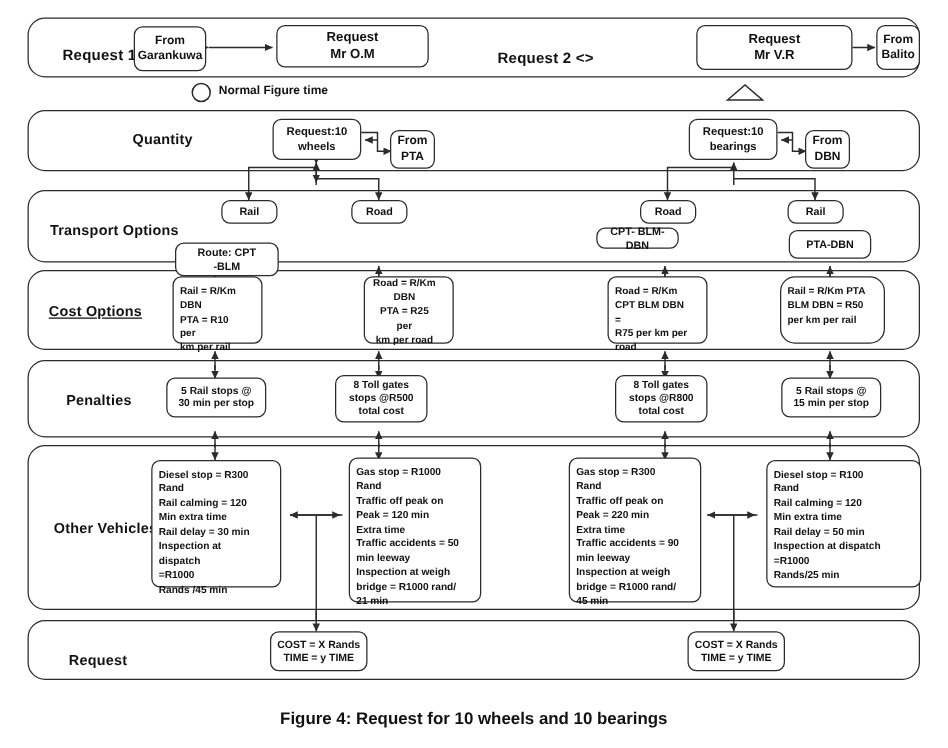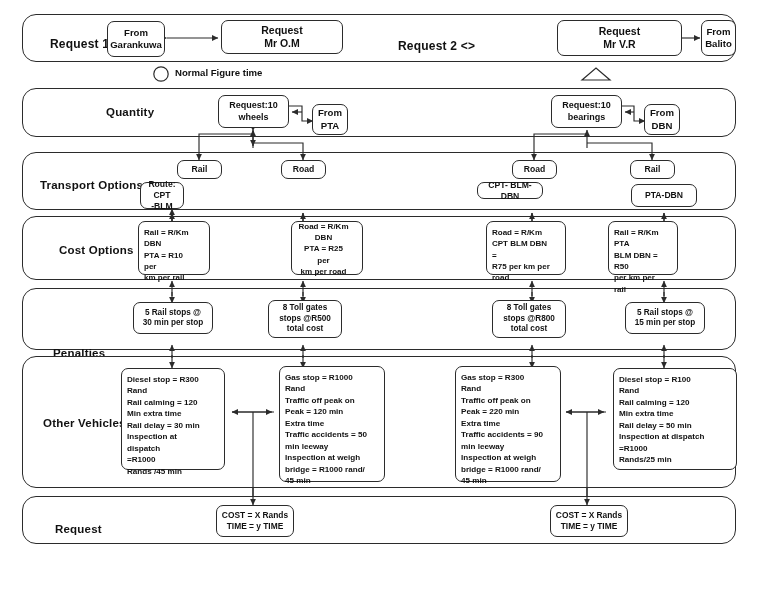--- a/index.html
+++ b/index.html
@@ -201,55 +201,55 @@
 
   <div class="nodebox" style="left:551px; top:95px; width:71px; height:33px; white-space:pre-line; font-size:9px;">Request:10
 bearings</div>
   <div class="nodebox hdr" style="left:644px; top:104px; width:36px; height:31px; white-space:pre-line;">From
 DBN</div>
 
   <div class="band" style="left:22px; top:152px; width:714px; height:58px;"></div>
   <div class="band-label" style="left:40px; top:179px;">Transport Options</div>
 
   <div class="nodebox" style="left:177px; top:160px; width:45px; height:19px;">Rail</div>
-  <div class="nodebox" style="left:140px; top:182px; width:44px; height:27px; white-space:pre-line;">Route: CPT
+  <div class="nodebox" style="left:140px; top:194px; width:83px; height:27px; white-space:pre-line;">Route: CPT
 -BLM</div>
 
   <div class="nodebox" style="left:281px; top:160px; width:45px; height:19px;">Road</div>
   <div class="nodebox" style="left:296px; top:182px; width:66px; height:27px; white-space:pre-line;margin-top:40px;">Route: BLM
 -PTA</div>
 
   <div class="nodebox" style="left:512px; top:160px; width:45px; height:19px;">Road</div>
   <div class="nodebox" style="left:477px; top:182px; width:66px; height:17px; white-space:pre-line;">CPT- BLM-
 DBN</div>
 
   <div class="nodebox" style="left:630px; top:160px; width:45px; height:19px;">Rail</div>
   <div class="nodebox" style="left:631px; top:184px; width:66px; height:23px;text-align:right;">PTA-DBN</div>
 
   <div class="band" style="left:22px; top:216px; width:714px; height:64px;"></div>
-  <div class="band-label" style="left:59px; top:244px;">Cost Options</div>
+  <div class="band-label" style="left:39px; top:244px;text-decoration:underline;">Cost Options</div>
 
   <div class="nodebox big" style="left:138px; top:221px; width:72px; height:54px; white-space:pre-line; font-size:8px;">Rail = R/Km
 DBN
 PTA = R10 per
 km per rail</div>
   <div class="nodebox big" style="left:291px; top:221px; width:72px; height:54px; white-space:pre-line; font-size:8px; text-align:center; align-items:center; justify-content:center;">Road = R/Km
 DBN
 PTA = R25 per
 km per road</div>
   <div class="nodebox big" style="left:486px; top:221px; width:80px; height:54px; white-space:pre-line; font-size:8px;">Road = R/Km
 CPT BLM DBN =
 R75 per km per
 road</div>
-  <div class="nodebox big" style="left:608px; top:221px; width:70px; height:54px; white-space:pre-line; font-size:8px;">Rail = R/Km PTA
+  <div class="nodebox big" style="left:624px; top:221px; width:84px; height:54px; white-space:pre-line; font-size:8px;border-radius:12px;">Rail = R/Km PTA
 BLM DBN = R50
 per km per rail</div>
 
   <div class="band" style="left:22px; top:288px; width:714px; height:62px;"></div>
-  <div class="band-label" style="left:53px; top:315px;margin-top:32px;">Penalties</div>
+  <div class="band-label" style="left:53px; top:315px;">Penalties</div>
 
   <div class="nodebox" style="left:133px; top:302px; width:80px; height:32px; white-space:pre-line; font-size:8.2px;">5 Rail stops @
 30 min per stop</div>
   <div class="nodebox" style="left:268px; top:300px; width:74px; height:38px; white-space:pre-line; font-size:8.2px;">8 Toll gates
 stops @R500
 total cost</div>
   <div class="nodebox" style="left:492px; top:300px; width:74px; height:38px; white-space:pre-line; font-size:8.2px;">8 Toll gates
 stops @R800
 total cost</div>
   <div class="nodebox" style="left:625px; top:302px; width:80px; height:32px; white-space:pre-line; font-size:8.2px;">5 Rail stops @
@@ -268,21 +268,21 @@
 Rands /45 min</div>
   <div class="nodebox big" style="left:279px; top:366px; width:106px; height:116px; white-space:pre-line; font-size:8.1px;">Gas stop = R1000
 Rand
 Traffic off peak on
 Peak = 120 min
 Extra time
 Traffic accidents = 50
 min leeway
 Inspection at weigh
 bridge = R1000 rand/
-45 min</div>
+21 min</div>
   <div class="nodebox big" style="left:455px; top:366px; width:106px; height:116px; white-space:pre-line; font-size:8.1px;">Gas stop = R300
 Rand
 Traffic off peak on
 Peak = 220 min
 Extra time
 Traffic accidents = 90
 min leeway
 Inspection at weigh
 bridge = R1000 rand/
 45 min</div>
@@ -296,14 +296,15 @@
 Rands/25 min</div>
 
   <div class="band" style="left:22px; top:496px; width:714px; height:48px;"></div>
   <div class="band-label" style="left:55px; top:523px;">Request</div>
 
   <div class="nodebox" style="left:216px; top:505px; width:78px; height:32px; white-space:pre-line; font-size:8.4px;">COST = X Rands
 TIME = y TIME</div>
   <div class="nodebox" style="left:550px; top:505px; width:78px; height:32px; white-space:pre-line; font-size:8.4px;">COST = X Rands
 TIME = y TIME</div>
 
+  <div class="caption" style="left:0; top:567px;">Figure 4: Request for 10 wheels and 10 bearings</div>
 
 </div>
 
 </body></html>

